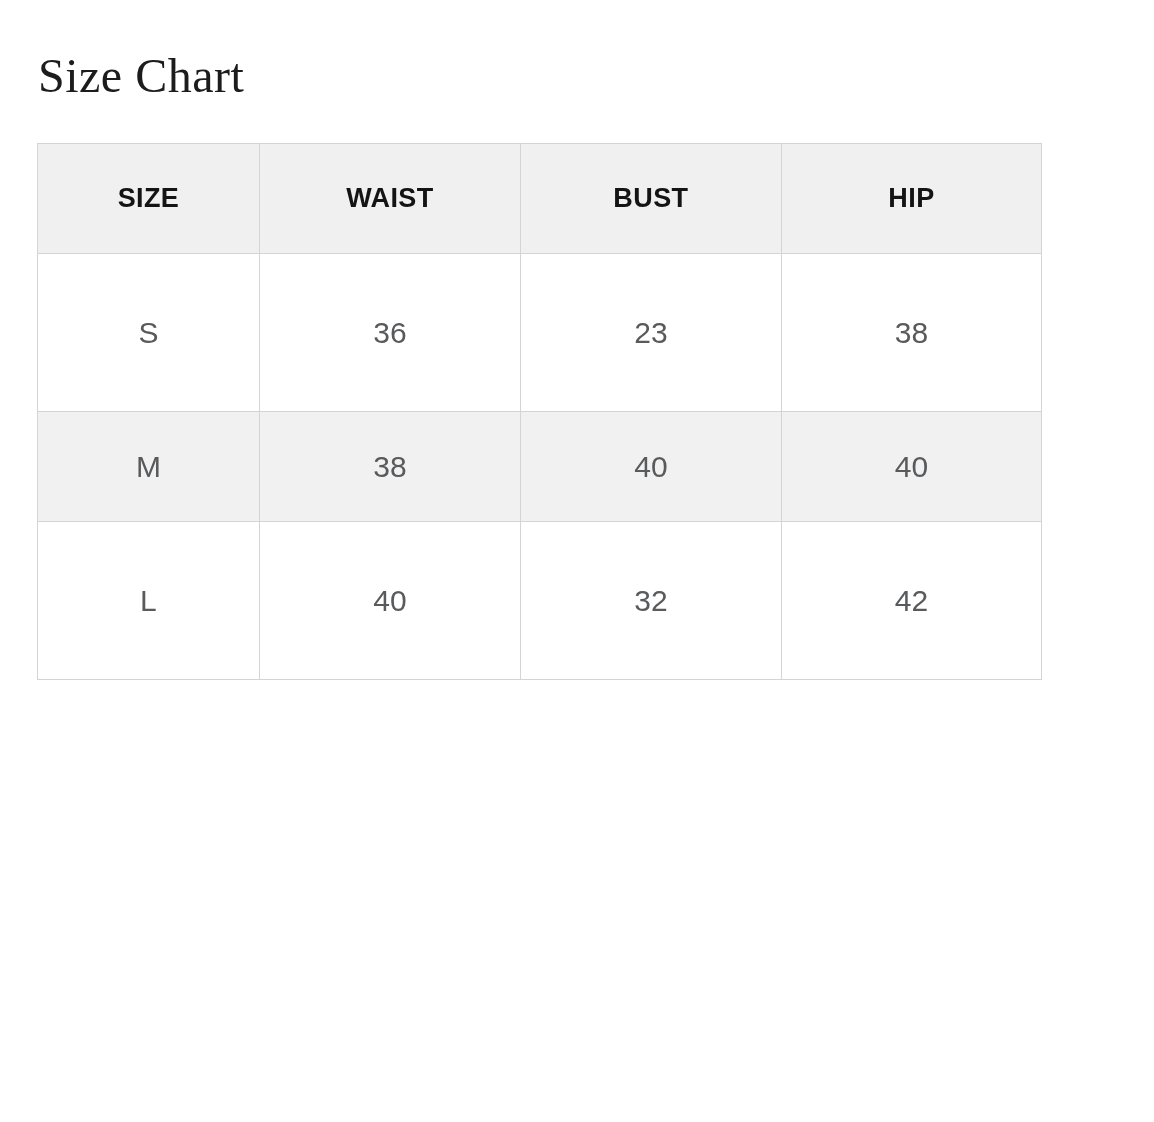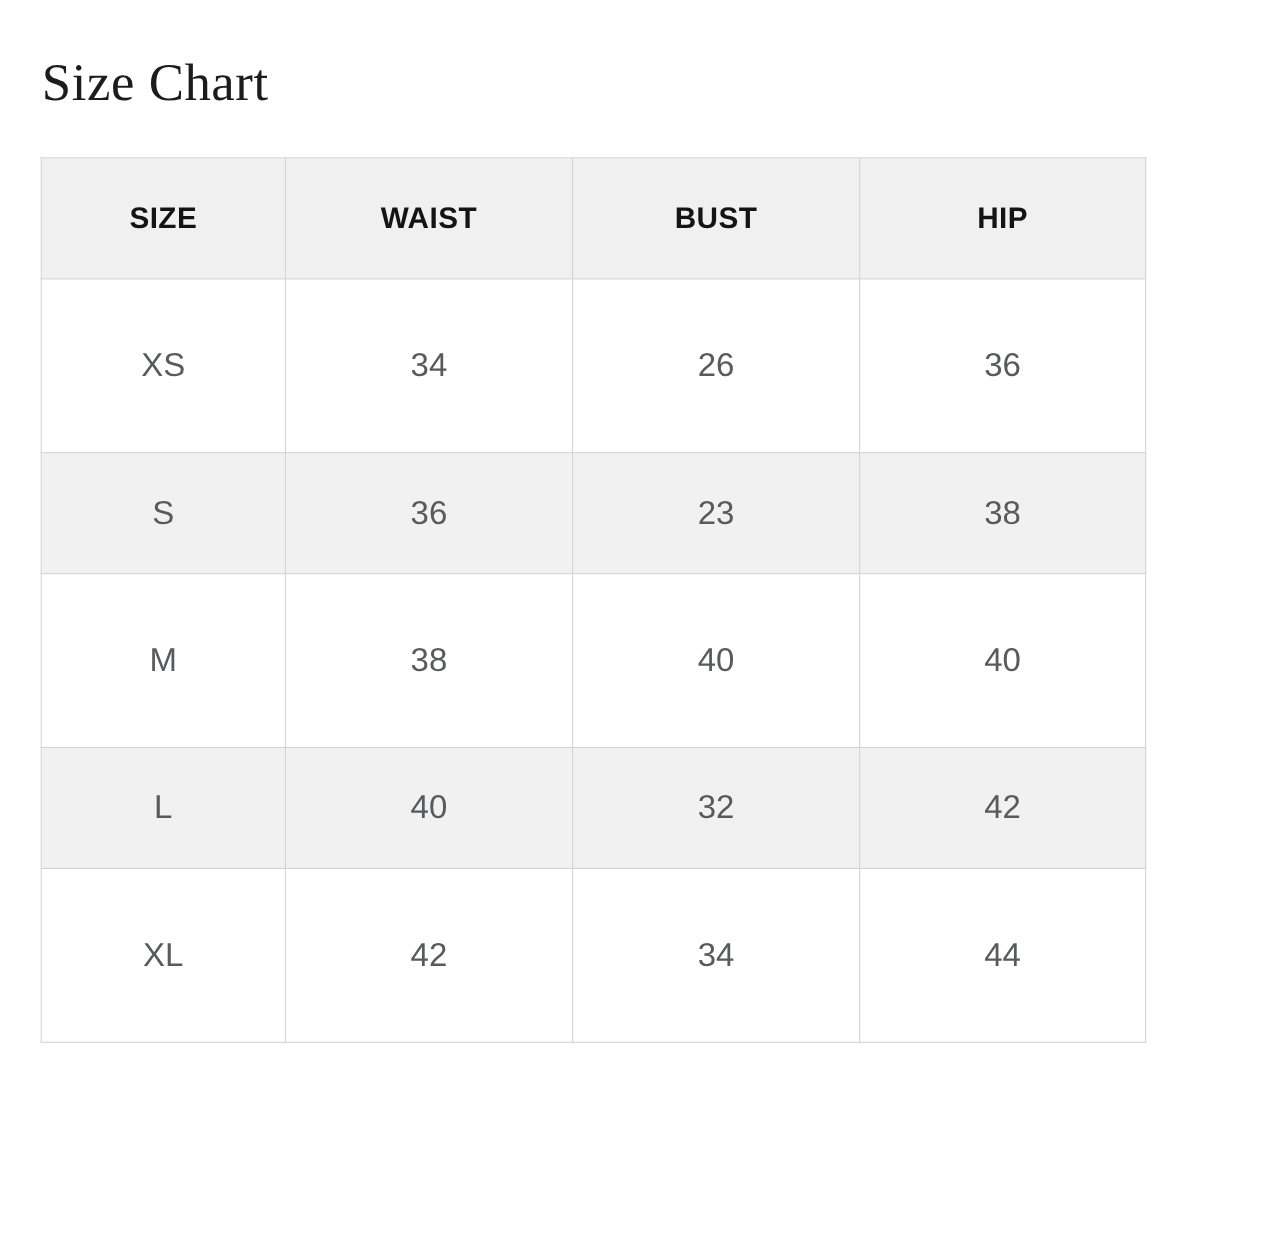--- a/index.html
+++ b/index.html
@@ -81,44 +81,32 @@
     <thead>
       <tr>
         <th>SIZE</th>
         <th>WAIST</th>
         <th>BUST</th>
         <th>HIP</th>
       </tr>
     </thead>
     <tbody>
         <tr>
-          <td>XS</td>
-          <td>34</td>
-          <td>26</td>
-          <td>36</td>
-        </tr>
-        <tr>
           <td>S</td>
           <td>36</td>
           <td>23</td>
           <td>38</td>
         </tr>
         <tr>
           <td>M</td>
           <td>38</td>
           <td>40</td>
           <td>40</td>
         </tr>
         <tr>
           <td>L</td>
           <td>40</td>
           <td>32</td>
           <td>42</td>
         </tr>
-        <tr>
-          <td>XL</td>
-          <td>42</td>
-          <td>34</td>
-          <td>44</td>
-        </tr>
       </tbody>
   </table>
 </div>
 
 </body></html>

